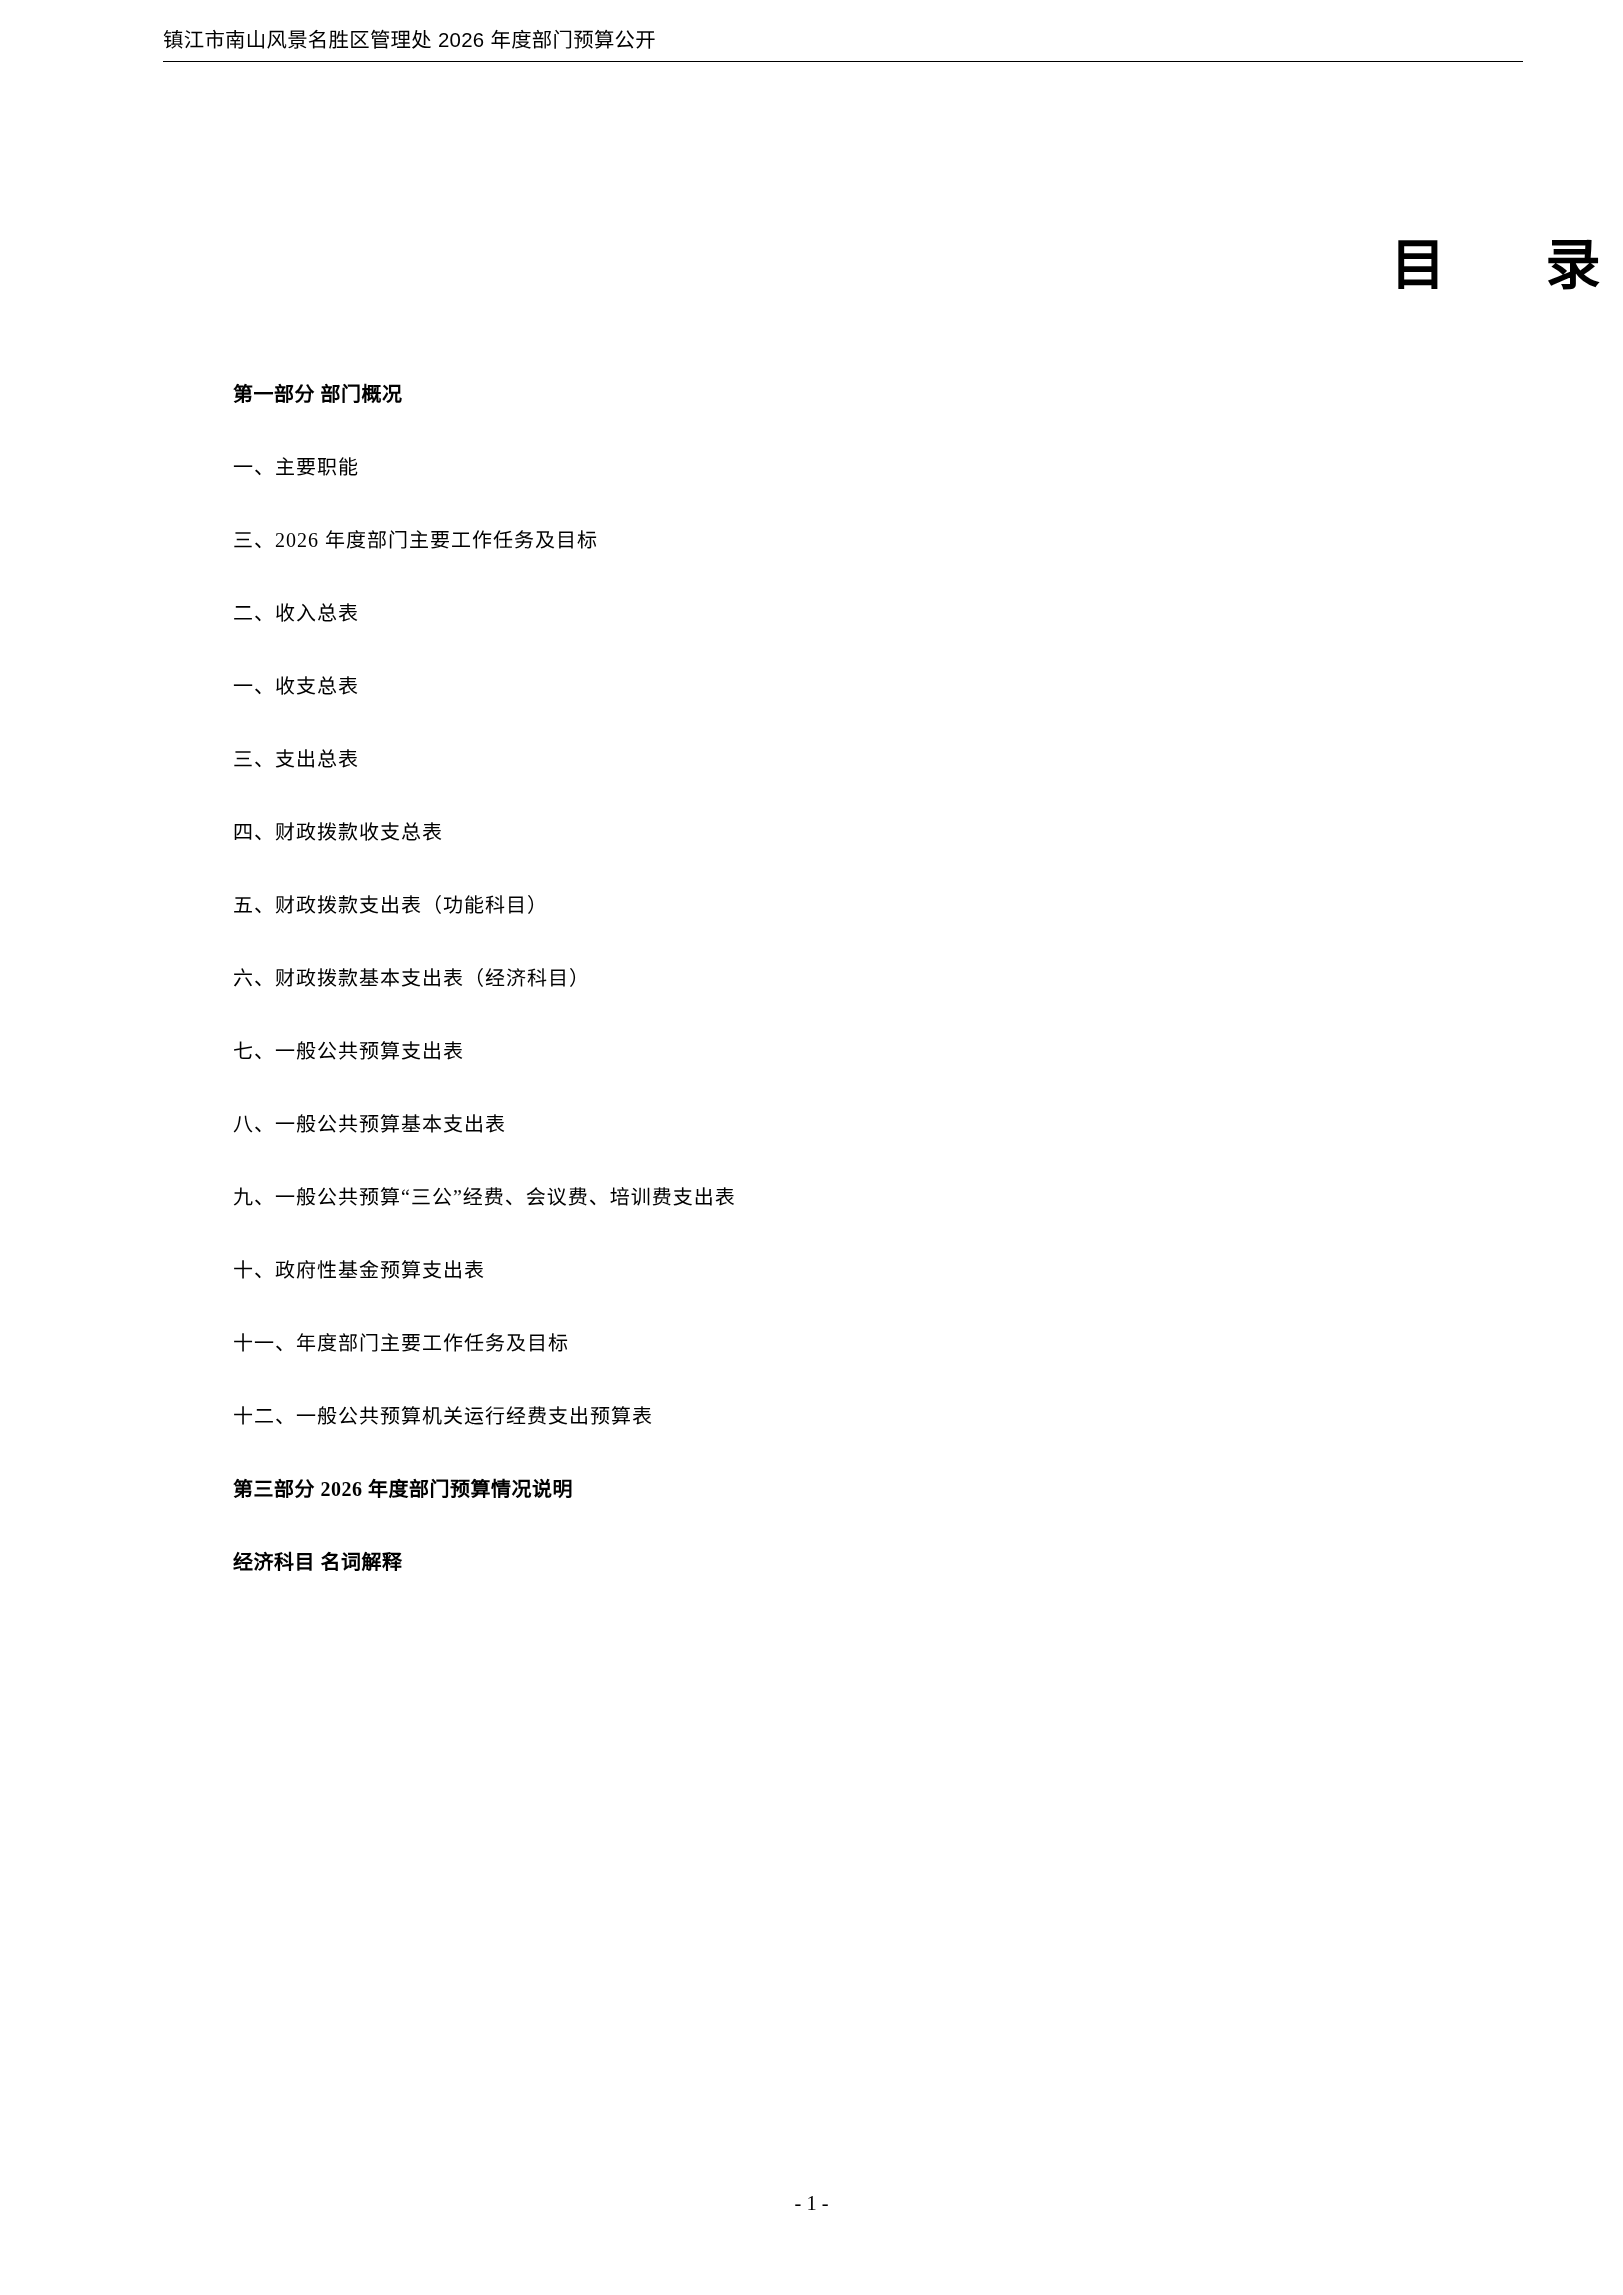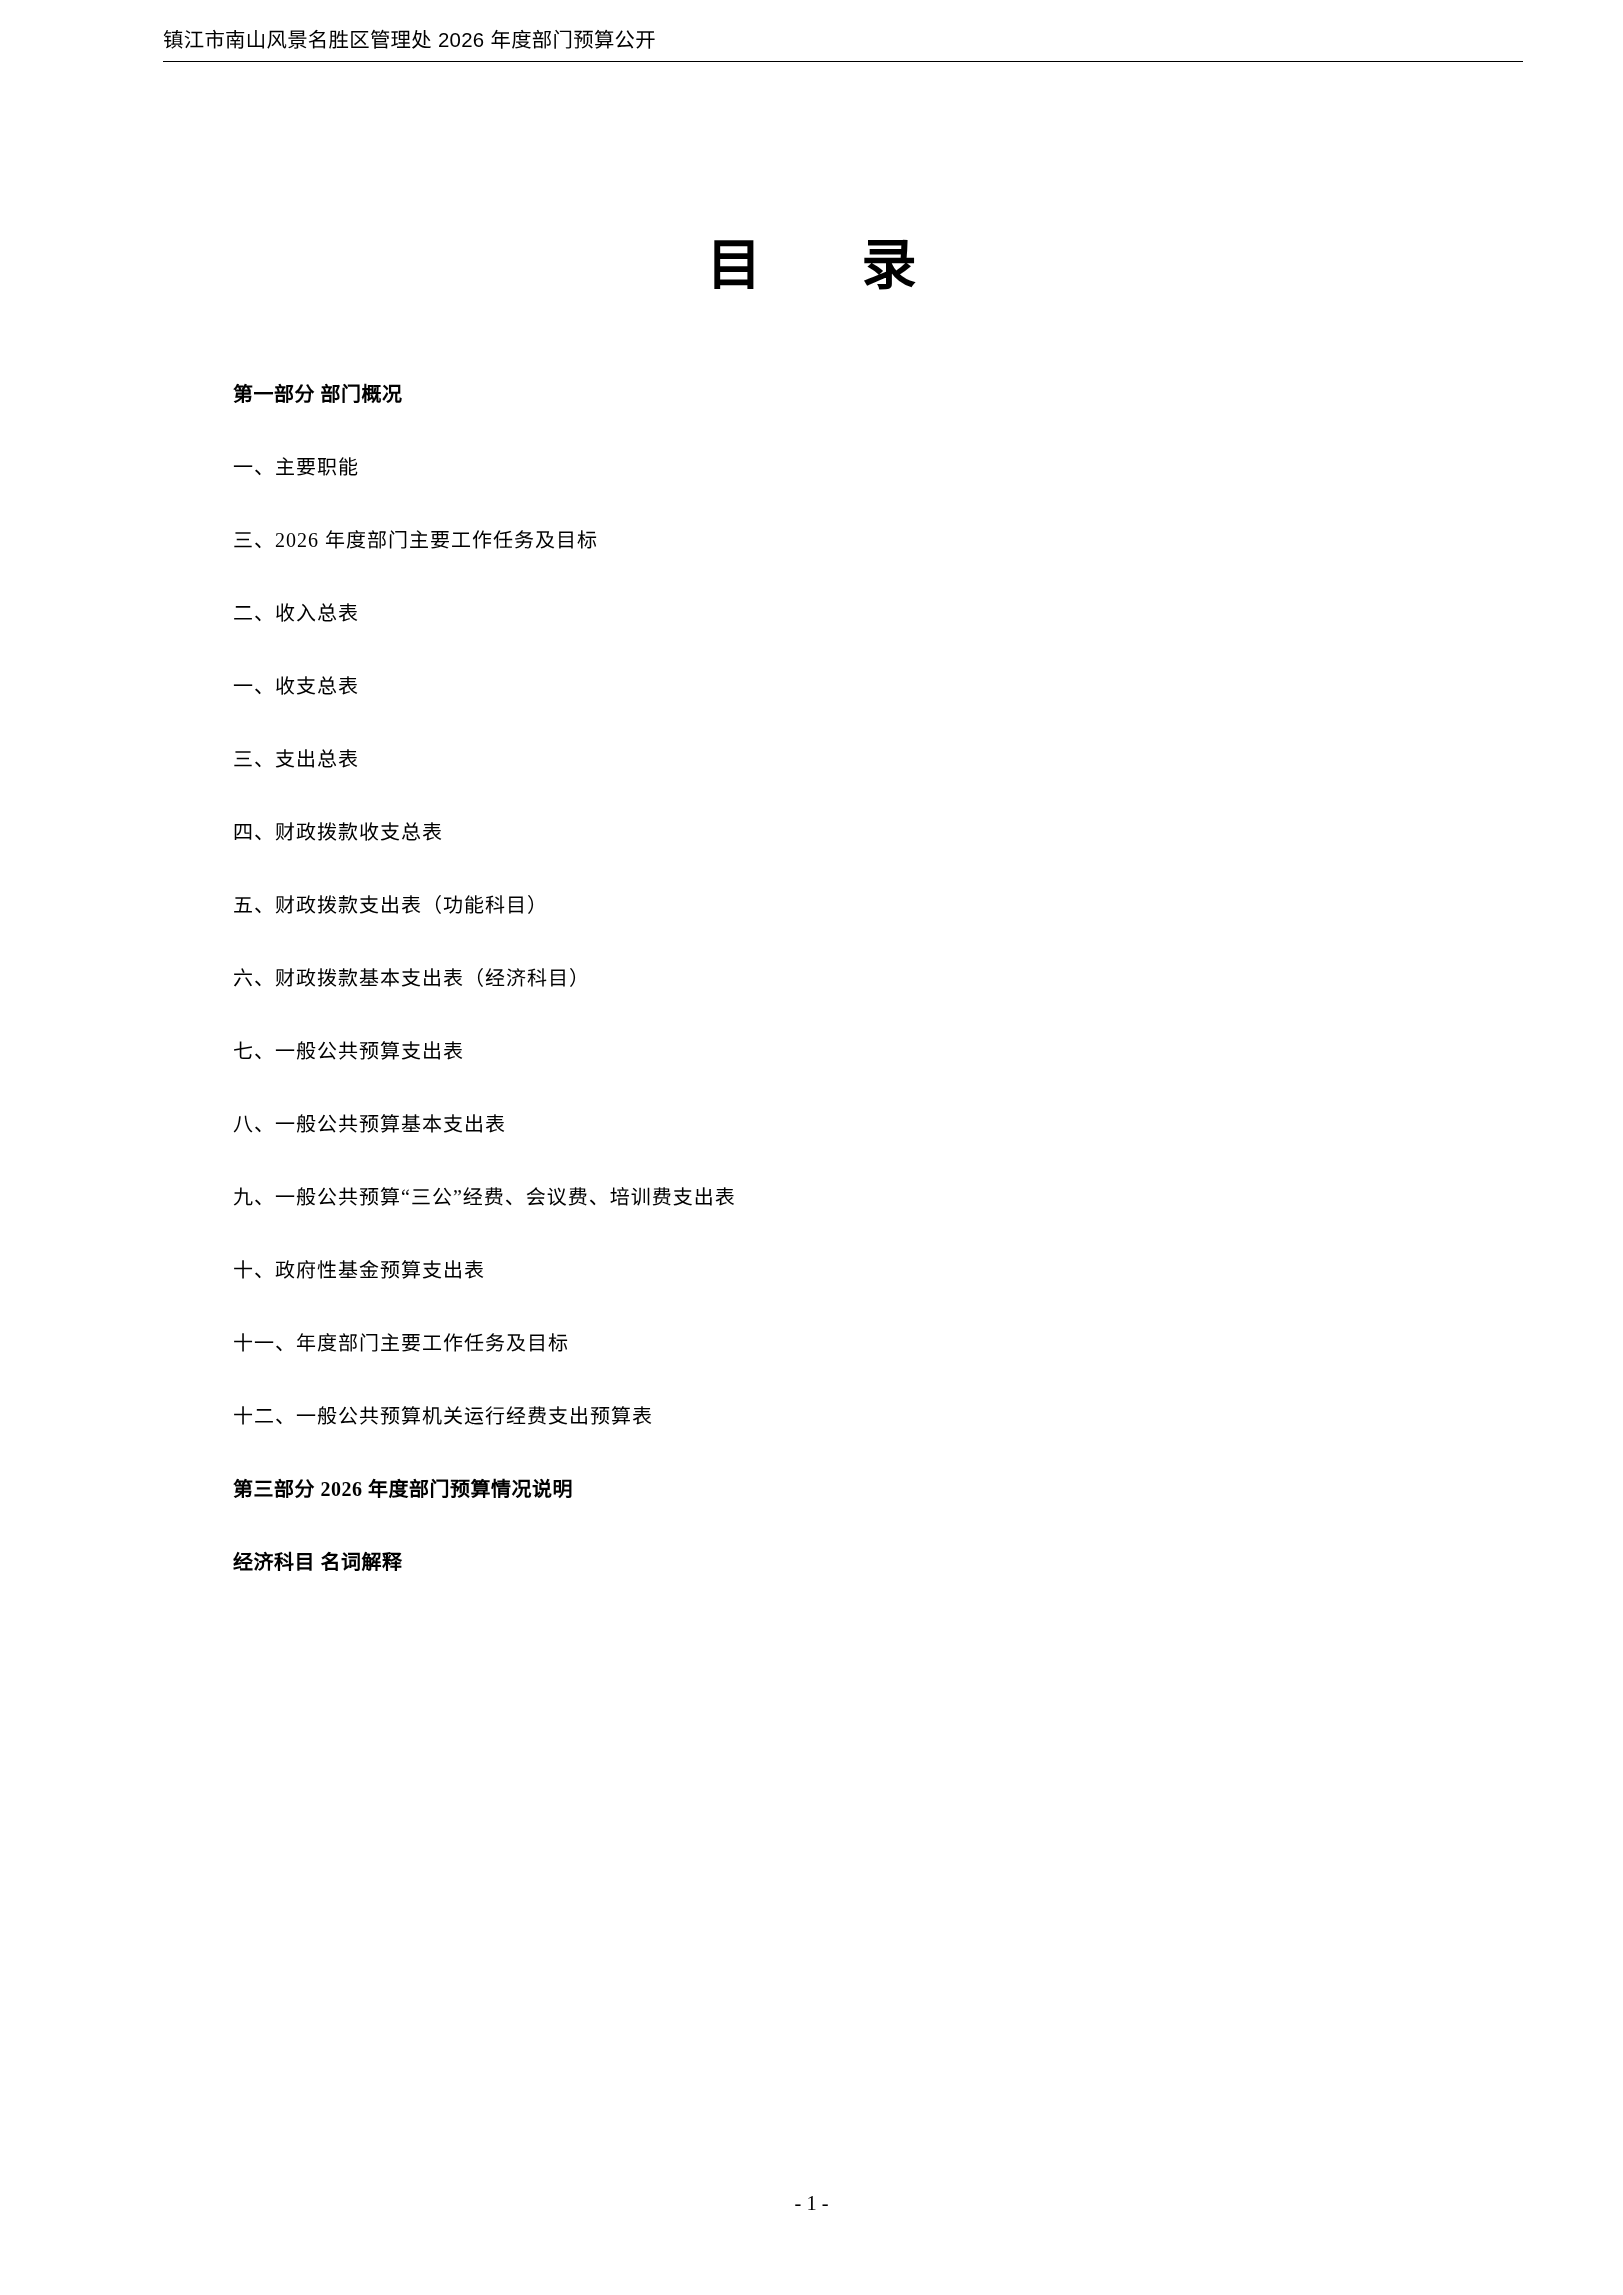--- a/index.html
+++ b/index.html
@@ -39,21 +39,21 @@
   }
   .header-rule {
     border-bottom: 1px solid #000;
     width: 100%;
   }
   .doc-title {
     position: absolute;
     left: 0;
     top: 220px;
     width: 100%;
-    text-align: center;
+    text-align: right;
     font-family: "Liberation Serif", "DejaVu Serif", serif;
     font-weight: bold;
     font-size: 55px;
     letter-spacing: 22.5px;
     text-indent: 22.5px;
   }
   .toc {
     position: absolute;
     left: 233px;
     top: 358px;

